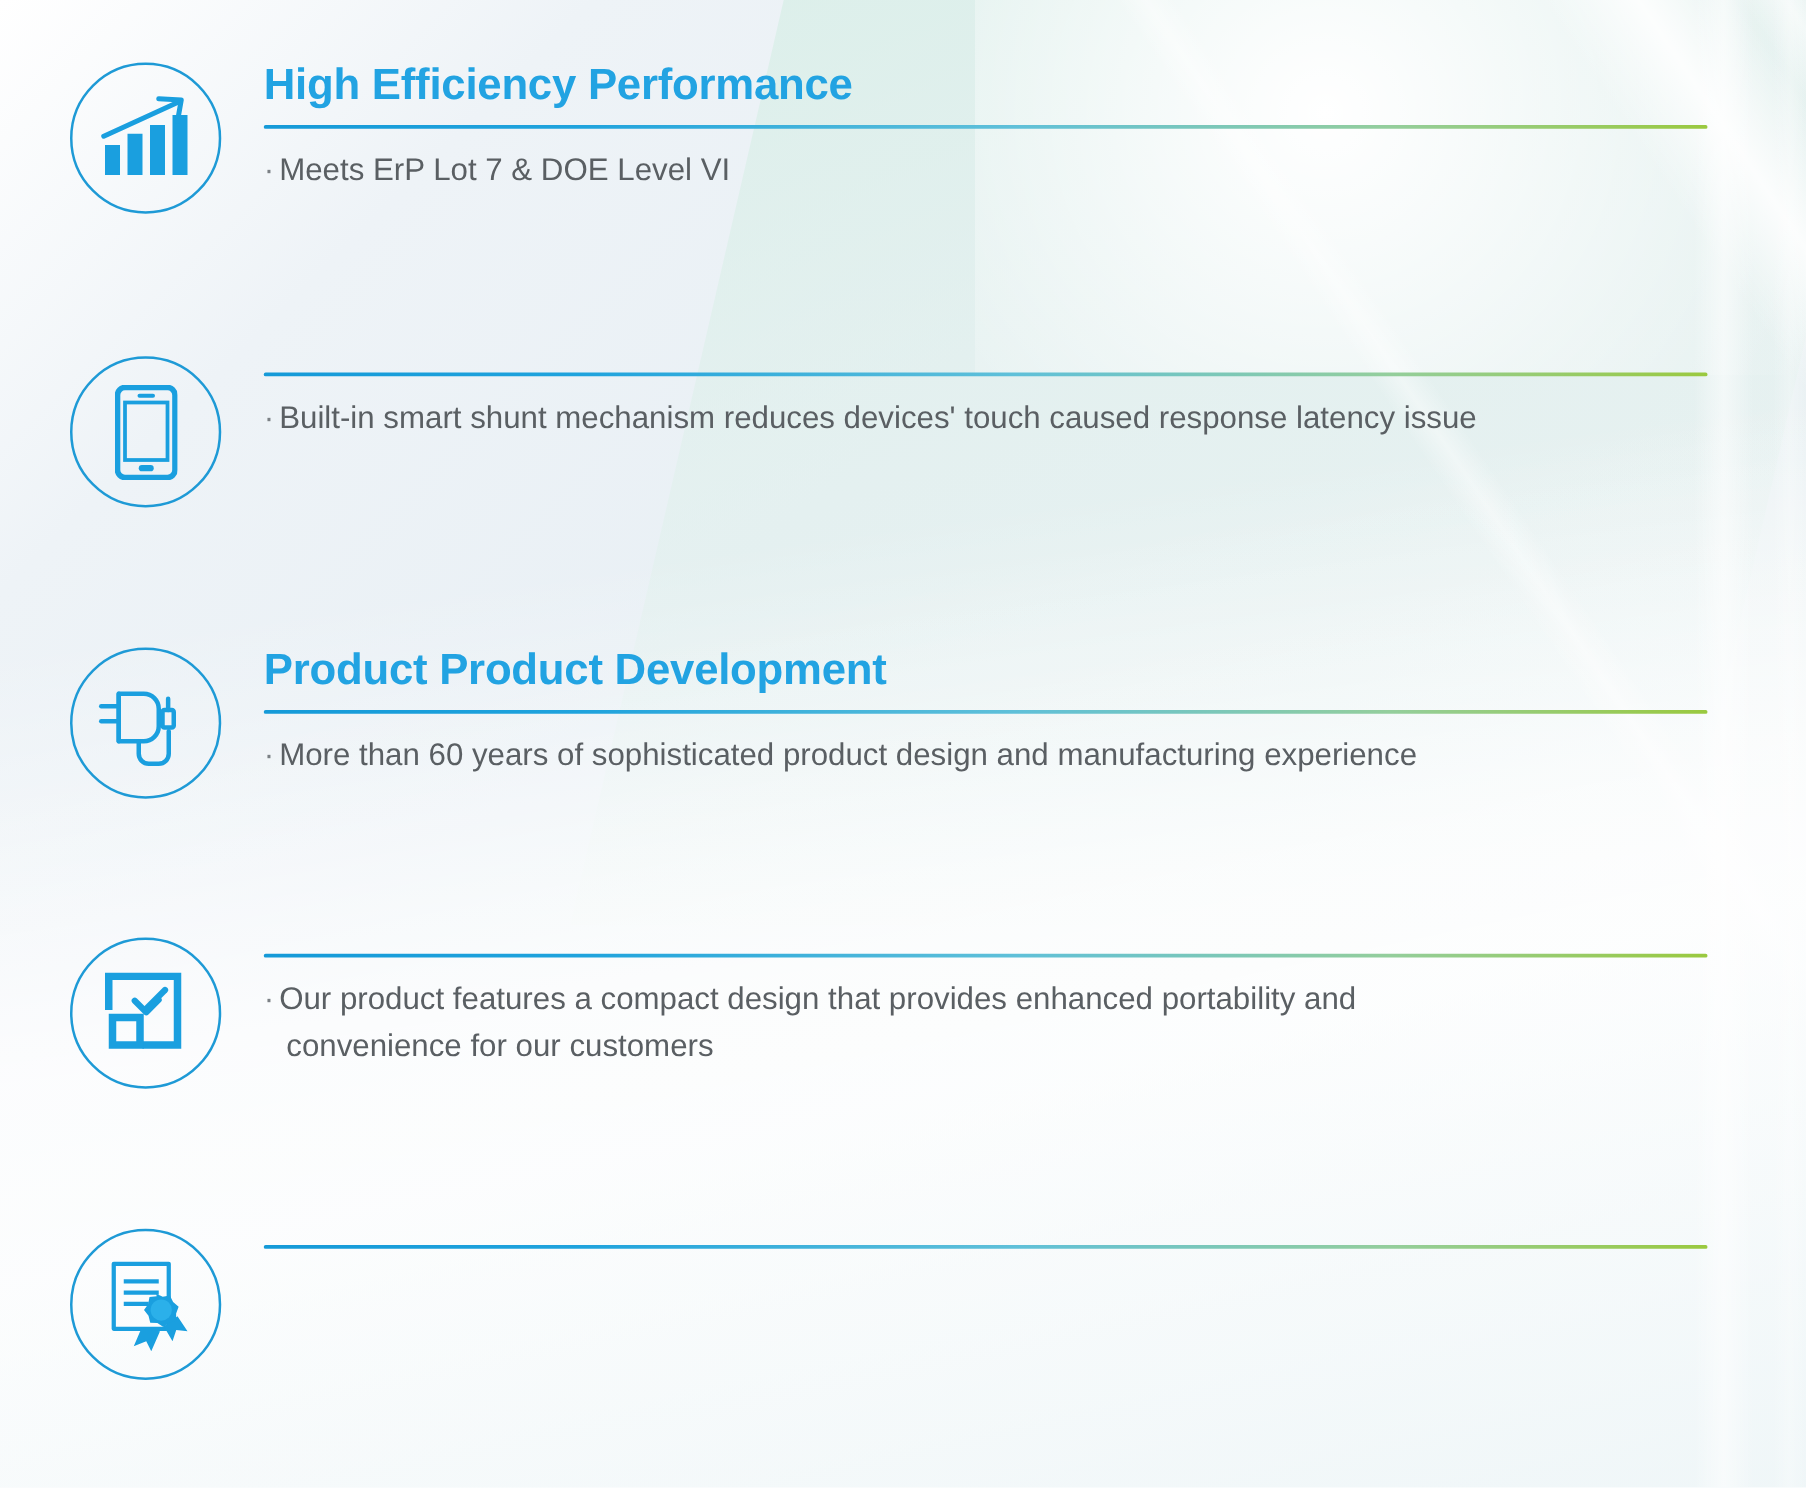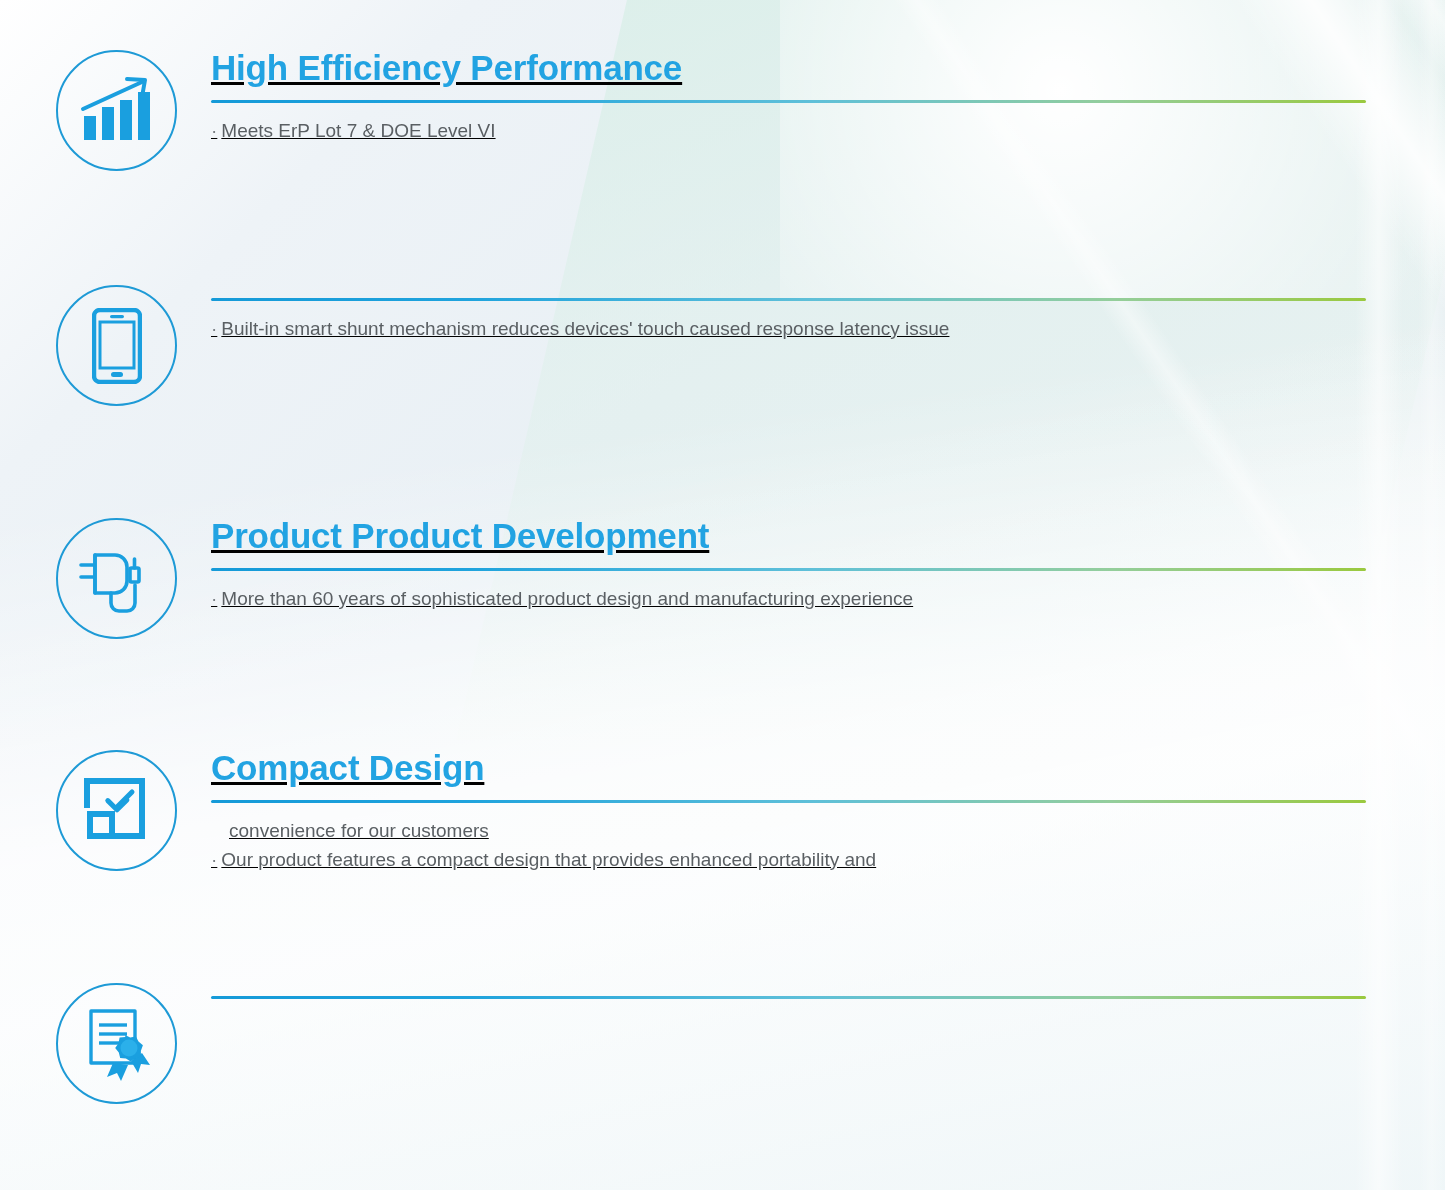--- a/index.html
+++ b/index.html
@@ -97,21 +97,20 @@
     align-items: center;
     justify-content: center;
   }
   .feature-icon svg { display: block; }
 
   .feature-body {
     position: absolute;
     left: 211px;
     right: 80px;
     top: 0;
-    text-decoration: underline;
   }
   .feature-title {
     color: #22a3e2;
     font-size: 35px;
     font-weight: bold;
     letter-spacing: -0.2px;
     line-height: 1.05;
     margin: 0;
     white-space: nowrap;
   }
@@ -120,21 +119,21 @@
     width: 1155px;
     margin-top: 13px;
     background: linear-gradient(90deg, #159ad8 0%, #1fa3dd 22%, #5fc0d9 52%, #94ce9c 78%, #9ac93f 100%);
     border-radius: 2px;
   }
   .feature-lines {
     margin-top: 14px;
   }
   .feature-line {
     color: #5a5f63;
-    font-size: 19px;
+    font-size: 25px;
     line-height: 1.52;
     white-space: nowrap;
   }
   .bullet-dot {
     color: #7b8085;
     margin-right: 4px;
   }
 
   
   #f0 { top: 50px; }
@@ -238,25 +237,24 @@
             <g fill="none" stroke="#1a9fdf" stroke-width="6">
               <polyline points="3,30 3,3 58,3 58,58 30,58"></polyline>
               <rect x="6" y="36" width="22" height="22"></rect>
             </g>
             <path d="M48 14 L33 29" stroke="#1a9fdf" stroke-width="5" stroke-linecap="round"></path>
             <path d="M31 18 L31 31 L45 31" stroke="#1a9fdf" stroke-width="5" fill="none" stroke-linecap="round" stroke-linejoin="round" transform="rotate(-45 33 29)"></path>
           </svg>
         </span>
       </div>
       <div class="feature-body">
-        <h2 class="feature-title">Compact Design</h2>
-        <div class="feature-rule"></div>
-        <div class="feature-lines">
+        <div class="feature-rule"></div>
+        <div class="feature-lines">
+          <div class="feature-line"><span class="bullet-dot">·</span><span>Our product features a compact design that provides enhanced portability and</span></div>
           <div class="feature-line" style="padding-left:18px;"><span>convenience for our customers</span></div>
-          <div class="feature-line"><span class="bullet-dot">·</span><span>Our product features a compact design that provides enhanced portability and</span></div>
         </div>
       </div>
     </div>
 
     <div class="feature" id="f4">
       <div class="feature-icon">
         <span>
           <svg width="68" height="74" viewBox="0 0 68 74">
             <g fill="none" stroke="#1a9fdf" stroke-width="3.4" stroke-linejoin="round">
               <path d="M8 4 h44 v52 h-44 z"></path>

